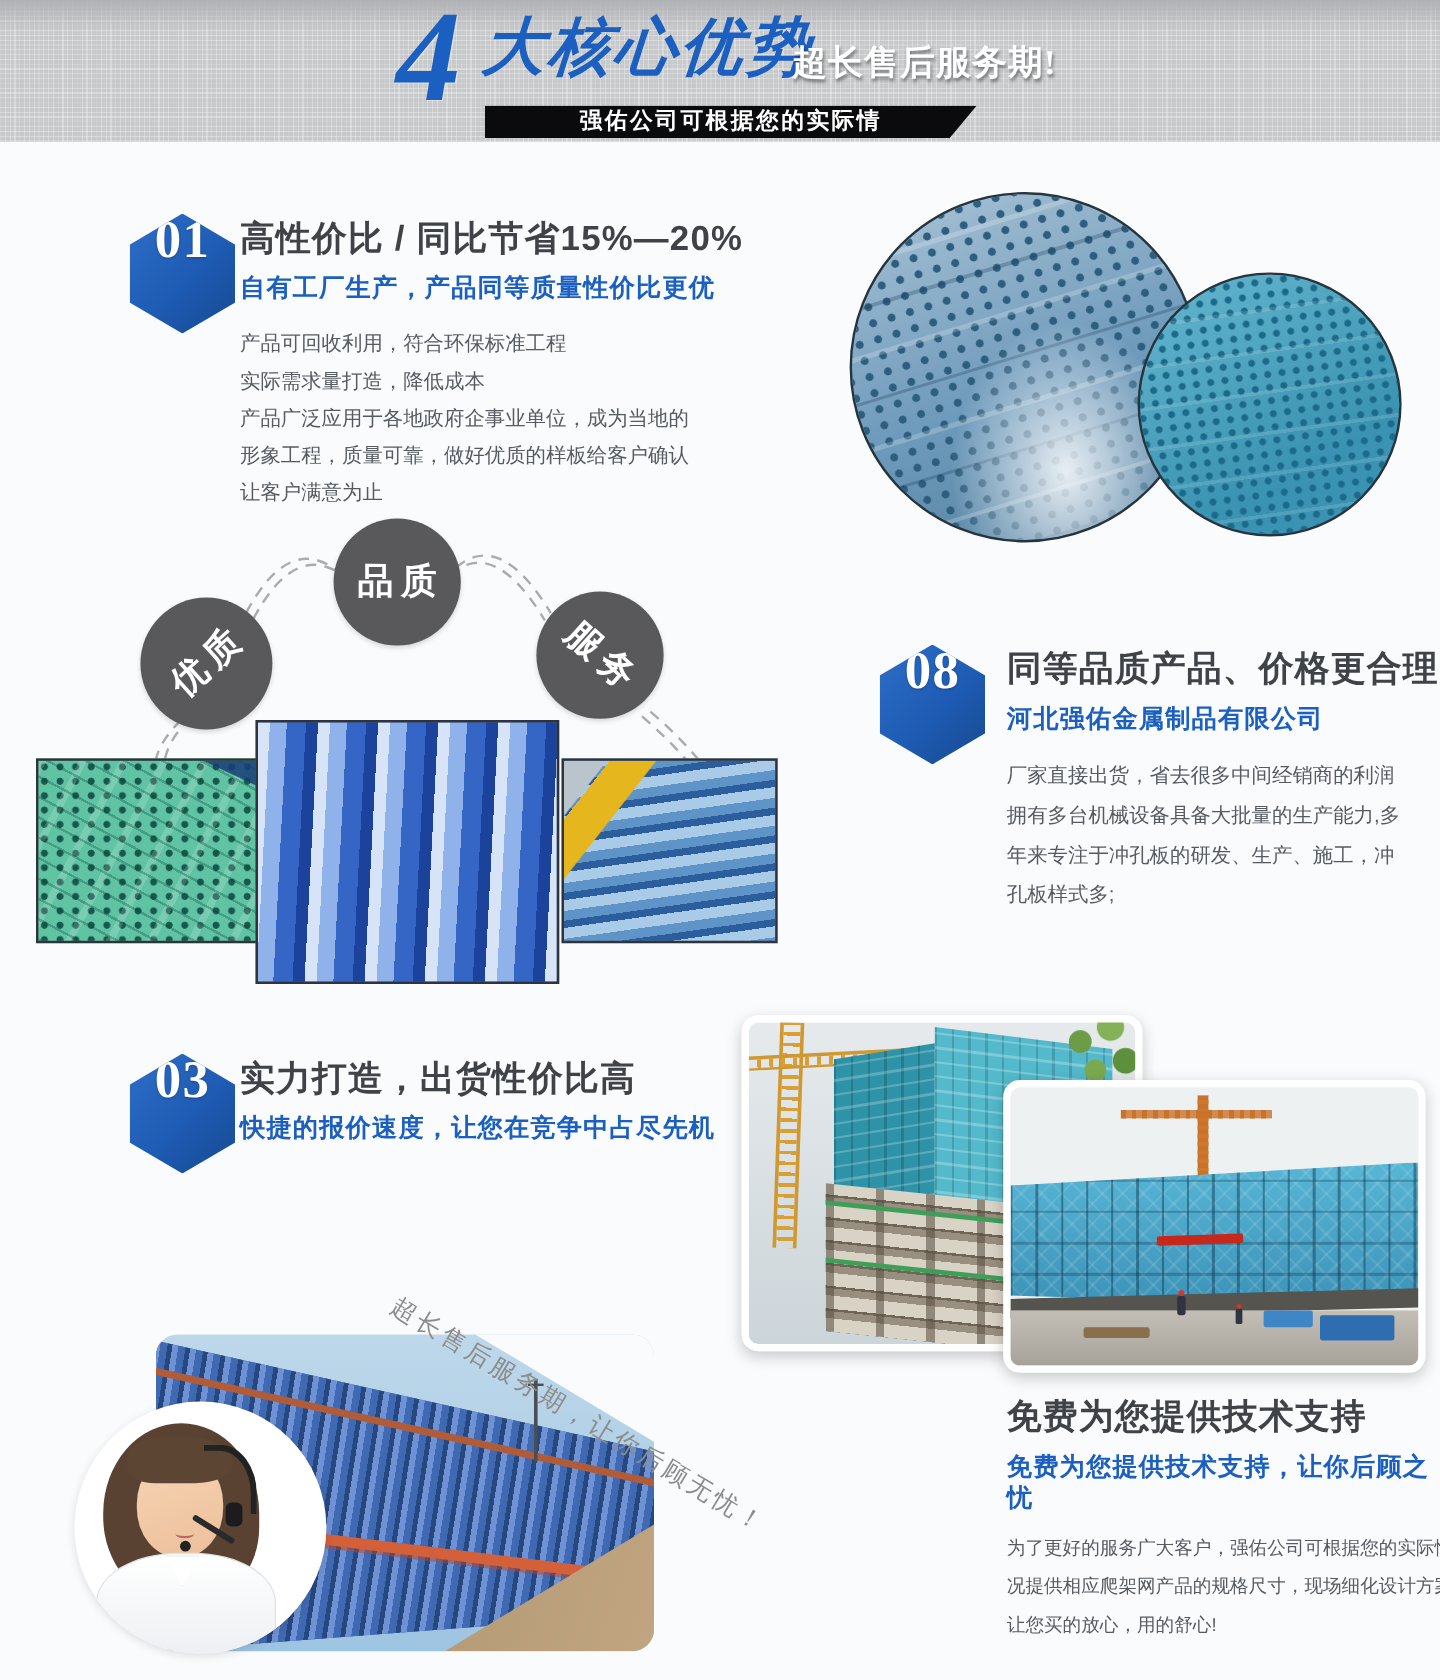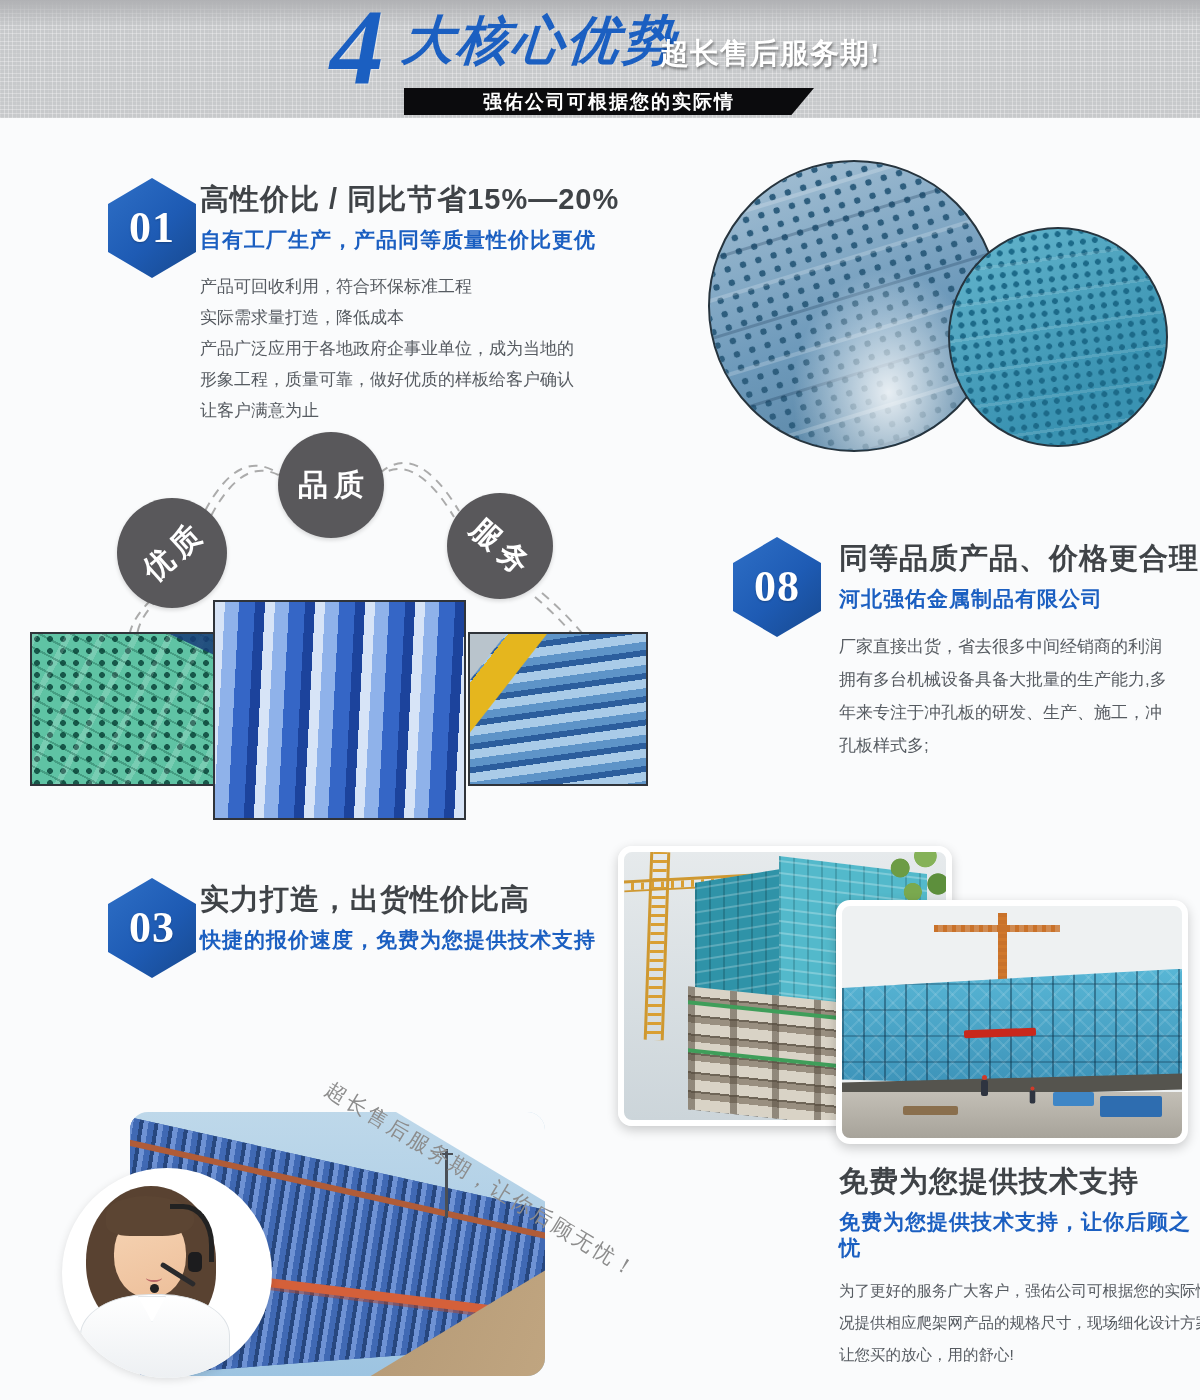--- a/index.html
+++ b/index.html
@@ -29,21 +29,21 @@
   .hdr-company{position:absolute;left:404px;top:88px;width:410px;height:27px;background:var(--banner);
     clip-path:polygon(0 0,100% 0,94.5% 100%,0 100%);
     display:flex;align-items:center;justify-content:center}
   .hdr-company span{font:700 19px/27px "Liberation Sans",sans-serif;color:#fff;letter-spacing:2px}
 
   
   .sec{position:absolute}
   .hex{position:absolute;left:0;top:0;width:88px;height:100px;
     clip-path:polygon(50% 0,100% 26%,100% 74%,50% 100%,0 74%,0 26%);
     background:linear-gradient(135deg,#2e6fc6,var(--hexblue) 55%,#17498f);
-    display:flex;align-items:center;justify-content:center}
+    display:flex;align-items:flex-start;justify-content:center}
   .hex span{color:#fff;font:700 44px/1 "Liberation Serif",serif;letter-spacing:1px;
     text-shadow:0 1px 2px rgba(0,0,0,.25)}
   .sec .txt{margin-left:92px;padding-top:4px}
   .sec.right .txt{margin-left:106px}
   .sec h2{font:700 29px/1.2 "Liberation Sans",sans-serif;color:var(--title);letter-spacing:1px}
   .sec h3{margin-top:10px;font:700 21px/1.25 "Liberation Serif",serif;color:var(--accent);letter-spacing:1px}
   .sec p{margin-top:18px;font:400 17px/31px "Liberation Sans",sans-serif;color:var(--body);
     white-space:pre-line}
   .sec-02 p{line-height:33px;width:400px}
   .sec-01 p{width:400px}
@@ -292,21 +292,21 @@
 孔板样式多;</p>
     </div>
   </section>
 
   <section class="sec sec-03">
     <div class="hex">
       <span>03</span>
     </div>
     <div class="txt">
       <h2>实力打造，出货性价比高</h2>
-      <h3>快捷的报价速度，免费为您提供技术支持</h3>
+      <h3>快捷的报价速度，让您在竞争中占尽先机</h3>
     </div>
   </section>
 
   <div class="cphoto cp-a">
     <div class="mast"></div>
     <div class="jib"></div>
     <div class="faceL"></div>
       <div class="faceR"></div>
     <div class="floors"></div>
       <div class="cols"></div>

